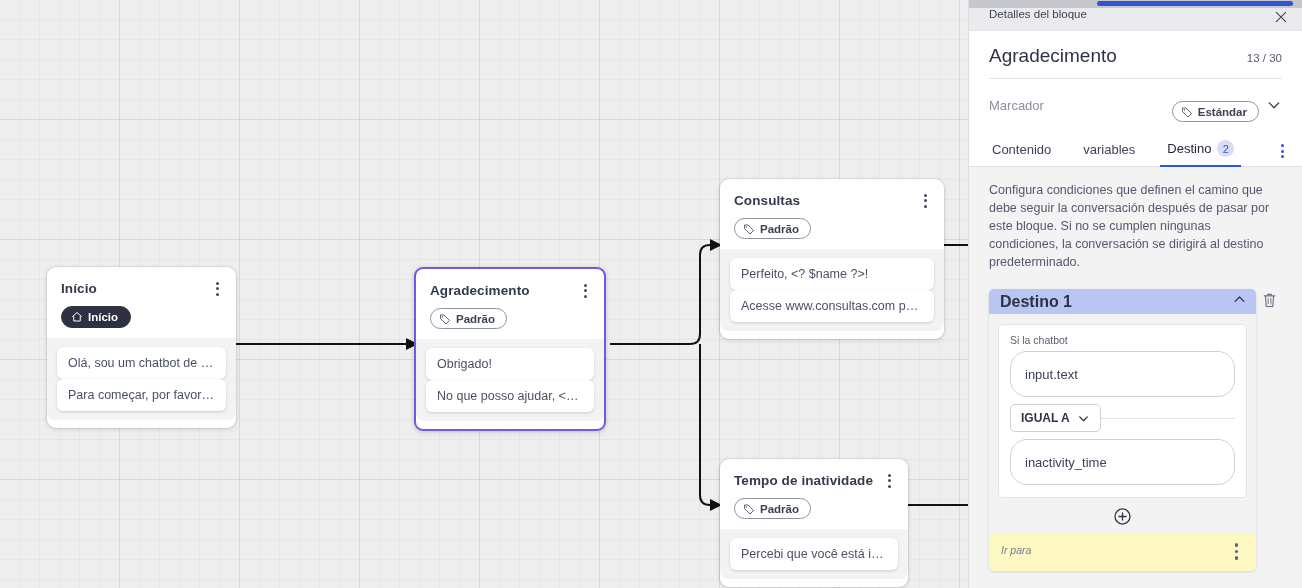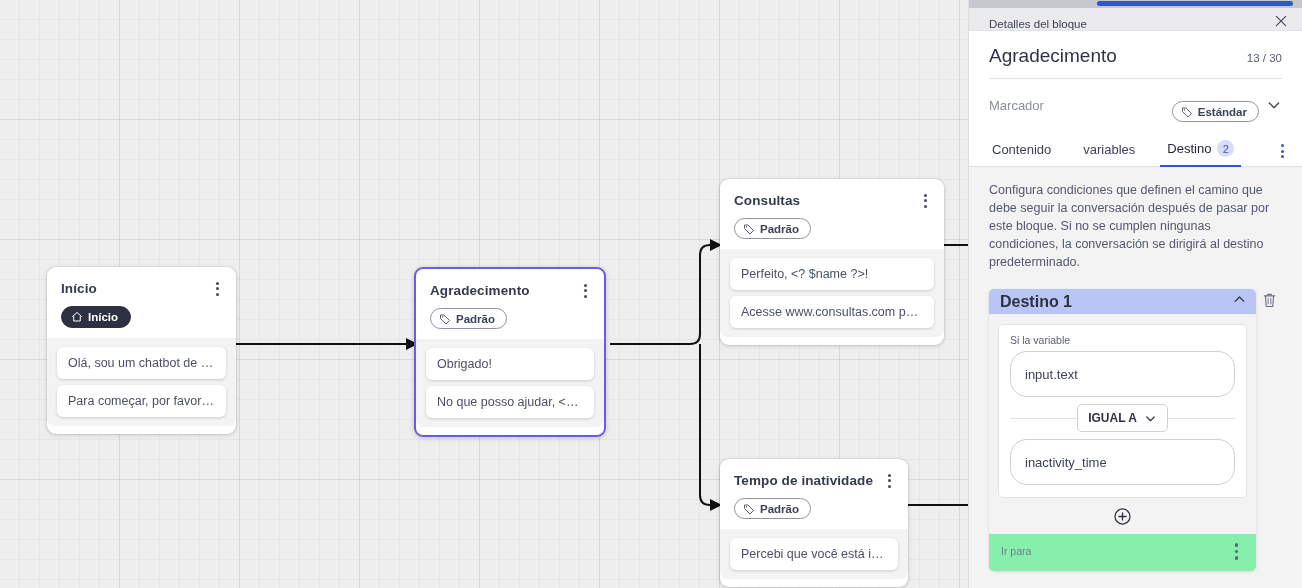--- a/index.html
+++ b/index.html
@@ -59,21 +59,21 @@
     border: 1px solid #8e93a3; border-radius: 11px;
     font-size: 11.5px; font-weight: bold; color: #3b4256;
     background: transparent;
   }
   .badge.start {
     background: #2d3142; border-color: #2d3142; color: #ffffff;
     padding: 0 12px 0 9px; height: 22px;
   }
   .badge svg { display: block; }
 
-  .msg-list { padding: 0 10px; display: flex; flex-direction: column; gap: 6px; }
+  .msg-list { padding: 0 10px; display: flex; flex-direction: column; }
   .msg {
     background: #ffffff;
     border-radius: 6px;
     box-shadow: 0 1px 3px rgba(0,0,0,0.17);
     padding: 8px 11px;
     font-size: 12.5px; color: #4a5165;
     white-space: nowrap; overflow: hidden; text-overflow: ellipsis;
     line-height: 16px;
   }
   .msg.highlight {
@@ -96,21 +96,21 @@
     background: #c6c8cd;
     position: relative; flex: none;
   }
   .panel-topbar .thumb {
     position: absolute; left: 128px; top: 1px;
     width: 196px; height: 5px; border-radius: 3px;
     background: #2f55d4;
   }
   .panel-header {
     height: 23px; background: #ebebed;
-    display: flex; align-items: flex-end;
+    display: flex; align-items: flex-start;
     padding: 0 12px 0 20px; flex: none;
     border-bottom: 1px solid #e2e2e6;
   }
   .panel-header-title { font-size: 11.5px; color: #3d4355; flex: 1; }
   .close-x {
     width: 18px; height: 18px; cursor: pointer;
     display: flex; align-items: center; justify-content: center;
   }
 
   .panel-scroll { flex: 1; overflow: hidden; background: #ffffff; display: flex; flex-direction: column; }
@@ -188,40 +188,40 @@
   }
   .cond-label { font-size: 10.5px; color: #5b6072; margin-bottom: 5px; }
   .cond-input {
     width: 100%; height: 46px;
     border: 1px solid #cfd0d6; border-radius: 17px;
     padding: 0 14px;
     font-size: 13px; color: #3b4257;
     font-family: "Liberation Sans", sans-serif;
     background: #fff; outline: none;
   }
-  .op-row { position: relative; margin: 7px 0; height: 28px; display: flex; align-items: center; justify-content: center; }
+  .op-row { position: relative; margin: 7px 0; height: 28px; display: flex; align-items: center; }
   .op-row::before {
     content: ""; position: absolute; left: 0; right: 0; top: 50%;
     height: 1px; background: #e1e1e6;
   }
   .op-select {
     position: relative; z-index: 1;
     display: inline-flex; align-items: center; gap: 7px;
     height: 28px; padding: 0 10px;
     background: #ffffff; border: 1px solid #cfd0d6; border-radius: 5px;
     font-size: 12px; font-weight: bold; color: #2d3344; cursor: pointer;
   }
   .add-cond {
     display: flex; align-items: center; justify-content: center;
     height: 36px; cursor: pointer;
   }
   .goto-row {
-    background: #86efac;
+    background: #fef9c3;
     padding: 9px 12px 11px 12px;
-    display: flex; align-items: center;
+    display: flex;  font-style: italic;
   }
   .goto-texts { flex: 1; }
   .goto-label { font-size: 10.5px; color: #767b8b; line-height: 14px; }
   .goto-value { font-size: 14.5px; color: #394055; line-height: 19px; margin-top: 1px; }
   .goto-kebab { display: flex; flex-direction: column; gap: 3px; align-items: center; cursor: pointer; padding: 0 6px; }
   .goto-kebab i { width: 3.5px; height: 3.5px; border-radius: 50%; background: #5d6374; display: block; }
   .trash { width: 26px; padding-top: 3px; display: flex; justify-content: center; cursor: pointer; }
 
   .add-dest {
     margin: 21px 0 0 0;
@@ -419,21 +419,21 @@
               <span class="dest-head-title">Destino 1</span>
               <span>
                 <svg width="15" height="15" viewBox="0 0 24 24">
                   <path d="M5 15 L12 8 L19 15" fill="none" stroke="#2c3244" stroke-width="2" stroke-linecap="round" stroke-linejoin="round"></path>
                 </svg>
               </span>
             </div>
 
             <div class="dest-body">
               <div class="cond-card">
-                <div class="cond-label">Si la variable</div>
+                <div class="cond-label">Si la chatbot</div>
                 <input class="cond-input" type="text" value="input.text" style="">
                 <div class="op-row">
                   <span class="op-select">
                     <span>IGUAL A</span>
                     <svg width="13" height="13" viewBox="0 0 24 24">
                       <path d="M5 9 L12 16 L19 9" fill="none" stroke="#2d3344" stroke-width="2.4" stroke-linecap="round" stroke-linejoin="round"></path>
                     </svg>
                   </span>
                 </div>
                 <input class="cond-input" type="text" value="inactivity_time" style="">

